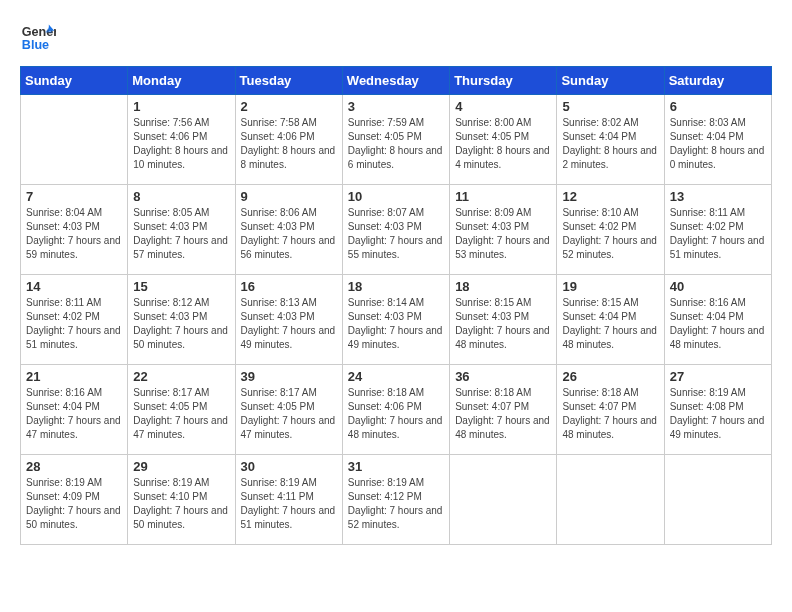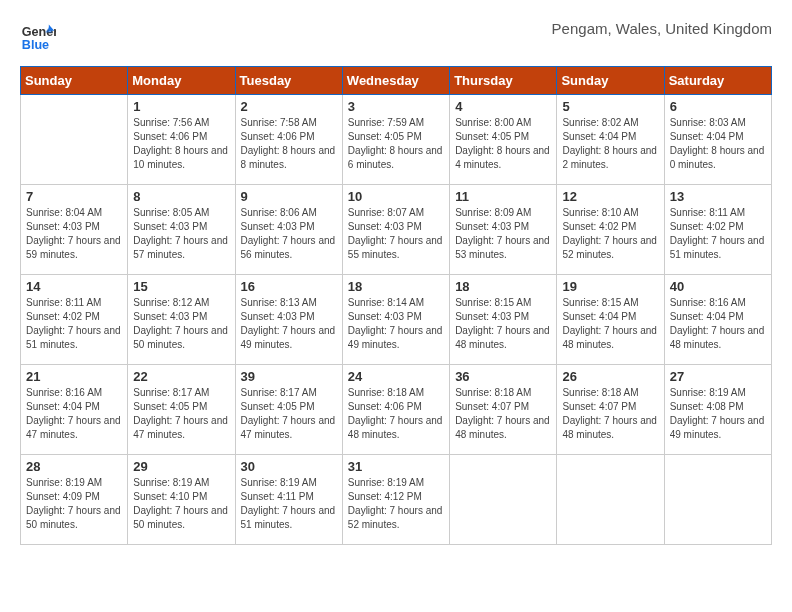--- a/index.html
+++ b/index.html
@@ -36,21 +36,21 @@
     .location {
       font-size: 15px;
       color: #555;
     }
     .calendar {
       width: 100%;
       border-collapse: collapse;
       font-size: 11px;
     }
     .calendar thead th {
-      background: #c2410c;
+      background: #1d4ed8;
       color: #fff;
       padding: 6px 4px;
       text-align: left;
       font-size: 13px;
       font-weight: bold;
       border: 1px solid #1565c0;
     }
     .calendar tbody td {
       vertical-align: top;
       border: 1px solid #ccc;
@@ -88,21 +88,20 @@
 <div class="header">
   <div class="logo">
     <svg class="logo-icon" viewBox="0 0 40 40" xmlns="http://www.w3.org/2000/svg">
       <text x="2" y="18" font-size="14" font-weight="bold" fill="#333" font-family="Arial">General</text>
       <text x="2" y="32" font-size="14" font-weight="bold" fill="#1a73e8" font-family="Arial">Blue</text>
       <polygon points="32,5 38,12 32,12" fill="#1a73e8"></polygon>
       <polygon points="32,8 36,14 28,14" fill="#1a73e8" opacity="0.6"></polygon>
     </svg>
   </div>
   <div class="title-section">
-    <div class="location">Pengam, Wales, United Kingdom</div>
   </div>
 </div>
 
 <table class="calendar">
   <thead>
     <tr>
       <th>Sunday</th>
       <th>Monday</th>
       <th>Tuesday</th>
       <th>Wednesday</th>

